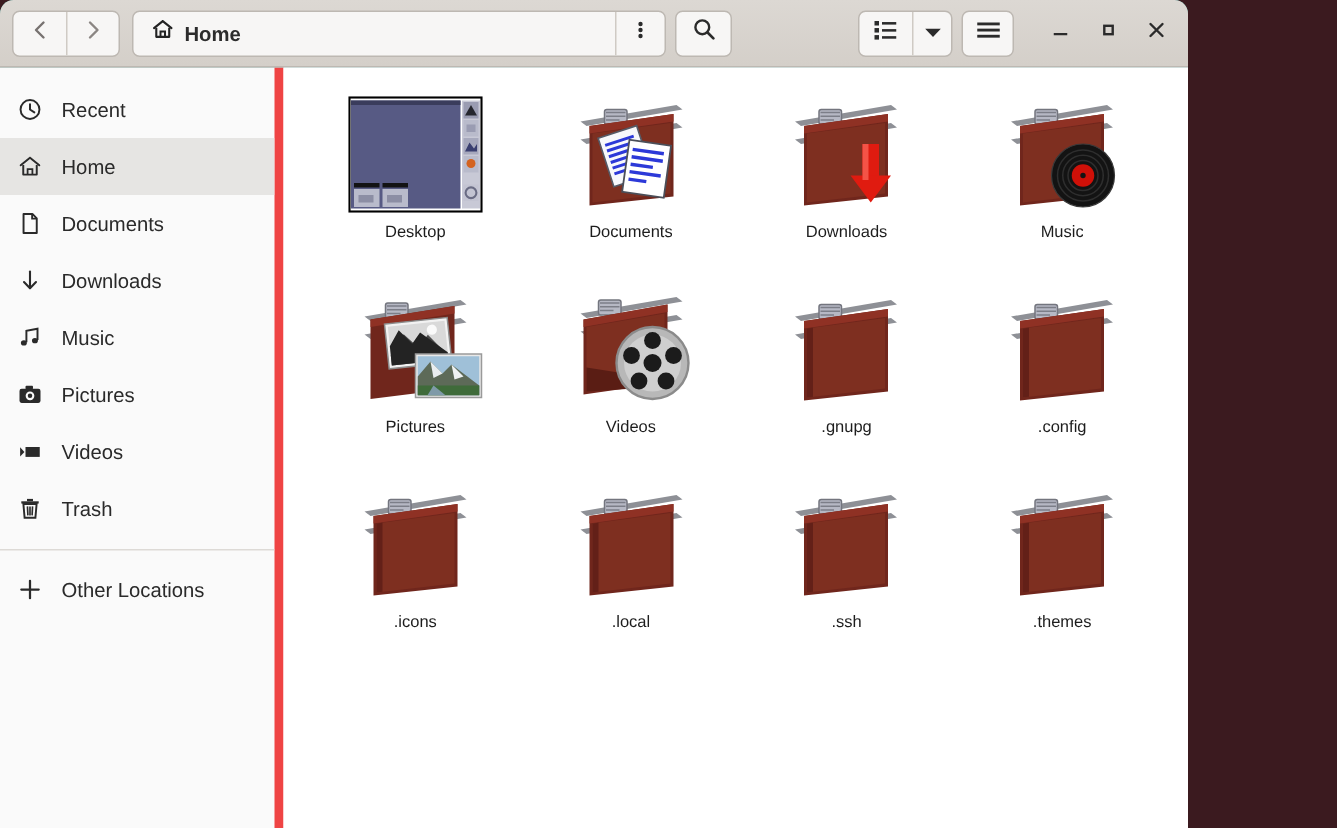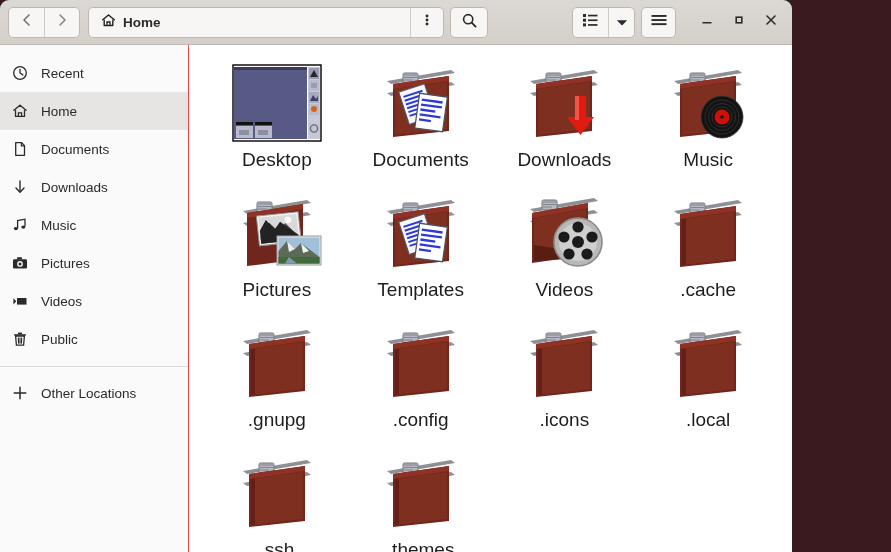--- a/index.html
+++ b/index.html
@@ -147,21 +147,21 @@
     display: flex;
     min-height: 0;
     background: #ffffff;
   }
 
   
   #sidebar {
     width: 189px;
     min-width: 189px;
     background: #fafafa;
-    border-right: 1px solid #ef4444;
+    border-right: 6px solid #ef4444;
     padding-top: 9px;
     overflow: hidden;
   }
 
   .side-item {
     height: 38px;
     display: flex;
     align-items: center;
     padding-left: 11px;
     gap: 13px;
@@ -207,21 +207,21 @@
   }
   .thumb {
     width: 96px;
     height: 88px;
     display: flex;
     align-items: center;
     justify-content: center;
     position: relative;
   }
   .flabel {
-    font-size: 19px;
+    font-size: 11px;
     color: #1d1d1d;
     text-align: center;
     margin-top: 2px;
     max-width: 150px;
     overflow: hidden;
     white-space: nowrap;
   }
 </style>
 </head>
 <body>
@@ -420,21 +420,21 @@
 
       <div class="side-item">
         <span class="side-icon">
           <svg width="16" height="16" viewBox="0 0 16 16">
             <rect x="2.2" y="3.2" width="11.6" height="1.5" fill="#2a2a2a"></rect>
             <path d="M3.6 5 L4.4 14.2 L11.6 14.2 L12.4 5 Z" fill="none" stroke="#2a2a2a" stroke-width="1.3"></path>
             <path d="M6.3 6.6 L6.6 12.6 M8 6.6 L8 12.6 M9.7 6.6 L9.4 12.6" stroke="#2a2a2a" stroke-width="1.1"></path>
             <rect x="6" y="1.6" width="4" height="1.5" fill="#2a2a2a"></rect>
           </svg>
         </span>
-        <span>Public</span>
+        <span>Trash</span>
       </div>
 
       <div class="side-sep"></div>
 
       <div class="side-item">
         <span class="side-icon">
           <svg width="16" height="16" viewBox="0 0 16 16">
             <path d="M8 2.2 L8 13.8 M2.2 8 L13.8 8" stroke="#2a2a2a" stroke-width="1.5" stroke-linecap="round"></path>
           </svg>
         </span>
@@ -574,42 +574,20 @@
               <path d="M72 54 L80 62 L74 64 Z" fill="#eef1f2"></path>
               <path d="M49.5 68 L90.5 68 L90.5 74.5 L49.5 74.5 Z" fill="#3f6b3a"></path>
               <path d="M60 68 L68 74.5 L56 74.5 Z" fill="#7f9aa8"></path>
             </svg>
           </div>
           <div class="flabel">Pictures</div>
         </div>
 
 
 
-        <div class="fileitem">
-          <div class="thumb">
-            <svg width="96" height="88" viewBox="0 0 96 88">
-              <path d="M14 22 L78 11 L82 14 L18 25 Z" fill="#8e9096"></path>
-              <path d="M14 34 L78 23 L82 26 L18 37 Z" fill="#8e9096"></path>
-              <rect x="30" y="14" width="15" height="10" rx="1.5" fill="#b6b8c4" stroke="#73757e" stroke-width="1"></rect>
-              <path d="M31 16 L44 16 M31 18.5 L44 18.5 M31 21 L40 21" stroke="#7c7e88" stroke-width="0.9"></path>
-              <path d="M20 25 L76 17 L76 72 L20 78 Z" fill="#70261c"></path>
-              <path d="M20 25 L76 17 L76 22 L20 30 Z" fill="#8f3124"></path>
-              <path d="M22 30 L74 23 L74 70 L22 76 Z" fill="#7e2f20"></path>
-              <g transform="rotate(-18 44 44)">
-                <rect x="30" y="28" width="27" height="34" fill="#f7f8fb" stroke="#565a66" stroke-width="1.1"></rect>
-                <path d="M33 34 L53 34 M33 38 L53 38 M33 42 L48 42 M33 46 L53 46 M33 50 L45 50 M33 54 L51 54" stroke="#2c39d8" stroke-width="2"></path>
-              </g>
-              <g transform="rotate(8 58 54)">
-                <rect x="44" y="36" width="28" height="35" fill="#ffffff" stroke="#4b4f59" stroke-width="1.2"></rect>
-                <path d="M47 42 L68 42 M47 47 L68 47 M47 52 L62 52 M47 57 L68 57 M47 62 L59 62" stroke="#2c39d8" stroke-width="2.3"></path>
-              </g>
-            </svg>
-          </div>
-          <div class="flabel">Templates</div>
-        </div>
 
         <div class="fileitem">
           <div class="thumb">
             <svg width="96" height="88" viewBox="0 0 96 88">
               <path d="M14 20 L78 9 L82 12 L18 23 Z" fill="#8e9096"></path>
               <path d="M14 32 L78 21 L82 24 L18 35 Z" fill="#8e9096"></path>
               <rect x="26" y="11" width="15" height="10" rx="1.5" fill="#b6b8c4" stroke="#73757e" stroke-width="1"></rect>
               <path d="M27 13 L40 13 M27 15.5 L40 15.5 M27 18 L36 18" stroke="#7c7e88" stroke-width="0.9"></path>
               <path d="M16 24 L72 14 L72 66 L16 74 Z" fill="#70261c"></path>
               <path d="M16 24 L72 14 L72 19 L16 29 Z" fill="#8f3124"></path>
@@ -623,128 +601,113 @@
               <circle cx="62" cy="38" r="5.6" fill="#1b1b1b"></circle>
               <circle cx="76" cy="48" r="5.6" fill="#1b1b1b"></circle>
               <circle cx="71" cy="65" r="5.6" fill="#1b1b1b"></circle>
               <circle cx="53" cy="65" r="5.6" fill="#1b1b1b"></circle>
               <circle cx="48" cy="48" r="5.6" fill="#1b1b1b"></circle>
             </svg>
           </div>
           <div class="flabel">Videos</div>
         </div>
 
+
         <div class="fileitem">
           <div class="thumb">
             <svg width="96" height="88" viewBox="0 0 96 88">
               <path d="M14 22 L78 11 L82 14 L18 25 Z" fill="#8e9096"></path>
               <path d="M14 34 L78 23 L82 26 L18 37 Z" fill="#8e9096"></path>
               <rect x="30" y="14" width="15" height="10" rx="1.5" fill="#b6b8c4" stroke="#73757e" stroke-width="1"></rect>
               <path d="M31 16 L44 16 M31 18.5 L44 18.5 M31 21 L40 21" stroke="#7c7e88" stroke-width="0.9"></path>
               <path d="M20 25 L76 17 L76 72 L20 78 Z" fill="#70261c"></path>
               <path d="M20 25 L76 17 L76 22 L20 30 Z" fill="#8f3124"></path>
               <path d="M22 30 L74 23 L74 70 L22 76 Z" fill="#7e2f20"></path>
               <path d="M22 30 L26 29.5 L26 75.5 L22 76 Z" fill="#632018"></path>
             </svg>
           </div>
-          <div class="flabel">.cache</div>
+          <div class="flabel">.gnupg</div>
         </div>
 
         <div class="fileitem">
           <div class="thumb">
             <svg width="96" height="88" viewBox="0 0 96 88">
               <path d="M14 22 L78 11 L82 14 L18 25 Z" fill="#8e9096"></path>
               <path d="M14 34 L78 23 L82 26 L18 37 Z" fill="#8e9096"></path>
               <rect x="30" y="14" width="15" height="10" rx="1.5" fill="#b6b8c4" stroke="#73757e" stroke-width="1"></rect>
               <path d="M31 16 L44 16 M31 18.5 L44 18.5 M31 21 L40 21" stroke="#7c7e88" stroke-width="0.9"></path>
               <path d="M20 25 L76 17 L76 72 L20 78 Z" fill="#70261c"></path>
               <path d="M20 25 L76 17 L76 22 L20 30 Z" fill="#8f3124"></path>
               <path d="M22 30 L74 23 L74 70 L22 76 Z" fill="#7e2f20"></path>
               <path d="M22 30 L26 29.5 L26 75.5 L22 76 Z" fill="#632018"></path>
             </svg>
           </div>
-          <div class="flabel">.gnupg</div>
+          <div class="flabel">.config</div>
         </div>
 
         <div class="fileitem">
           <div class="thumb">
             <svg width="96" height="88" viewBox="0 0 96 88">
               <path d="M14 22 L78 11 L82 14 L18 25 Z" fill="#8e9096"></path>
               <path d="M14 34 L78 23 L82 26 L18 37 Z" fill="#8e9096"></path>
               <rect x="30" y="14" width="15" height="10" rx="1.5" fill="#b6b8c4" stroke="#73757e" stroke-width="1"></rect>
               <path d="M31 16 L44 16 M31 18.5 L44 18.5 M31 21 L40 21" stroke="#7c7e88" stroke-width="0.9"></path>
               <path d="M20 25 L76 17 L76 72 L20 78 Z" fill="#70261c"></path>
               <path d="M20 25 L76 17 L76 22 L20 30 Z" fill="#8f3124"></path>
               <path d="M22 30 L74 23 L74 70 L22 76 Z" fill="#7e2f20"></path>
               <path d="M22 30 L26 29.5 L26 75.5 L22 76 Z" fill="#632018"></path>
             </svg>
           </div>
-          <div class="flabel">.config</div>
+          <div class="flabel">.icons</div>
         </div>
 
         <div class="fileitem">
           <div class="thumb">
             <svg width="96" height="88" viewBox="0 0 96 88">
               <path d="M14 22 L78 11 L82 14 L18 25 Z" fill="#8e9096"></path>
               <path d="M14 34 L78 23 L82 26 L18 37 Z" fill="#8e9096"></path>
               <rect x="30" y="14" width="15" height="10" rx="1.5" fill="#b6b8c4" stroke="#73757e" stroke-width="1"></rect>
               <path d="M31 16 L44 16 M31 18.5 L44 18.5 M31 21 L40 21" stroke="#7c7e88" stroke-width="0.9"></path>
               <path d="M20 25 L76 17 L76 72 L20 78 Z" fill="#70261c"></path>
               <path d="M20 25 L76 17 L76 22 L20 30 Z" fill="#8f3124"></path>
               <path d="M22 30 L74 23 L74 70 L22 76 Z" fill="#7e2f20"></path>
               <path d="M22 30 L26 29.5 L26 75.5 L22 76 Z" fill="#632018"></path>
             </svg>
           </div>
-          <div class="flabel">.icons</div>
+          <div class="flabel">.local</div>
         </div>
 
         <div class="fileitem">
           <div class="thumb">
             <svg width="96" height="88" viewBox="0 0 96 88">
               <path d="M14 22 L78 11 L82 14 L18 25 Z" fill="#8e9096"></path>
               <path d="M14 34 L78 23 L82 26 L18 37 Z" fill="#8e9096"></path>
               <rect x="30" y="14" width="15" height="10" rx="1.5" fill="#b6b8c4" stroke="#73757e" stroke-width="1"></rect>
               <path d="M31 16 L44 16 M31 18.5 L44 18.5 M31 21 L40 21" stroke="#7c7e88" stroke-width="0.9"></path>
               <path d="M20 25 L76 17 L76 72 L20 78 Z" fill="#70261c"></path>
               <path d="M20 25 L76 17 L76 22 L20 30 Z" fill="#8f3124"></path>
               <path d="M22 30 L74 23 L74 70 L22 76 Z" fill="#7e2f20"></path>
               <path d="M22 30 L26 29.5 L26 75.5 L22 76 Z" fill="#632018"></path>
             </svg>
           </div>
-          <div class="flabel">.local</div>
+          <div class="flabel">.ssh</div>
         </div>
 
         <div class="fileitem">
           <div class="thumb">
             <svg width="96" height="88" viewBox="0 0 96 88">
               <path d="M14 22 L78 11 L82 14 L18 25 Z" fill="#8e9096"></path>
               <path d="M14 34 L78 23 L82 26 L18 37 Z" fill="#8e9096"></path>
               <rect x="30" y="14" width="15" height="10" rx="1.5" fill="#b6b8c4" stroke="#73757e" stroke-width="1"></rect>
               <path d="M31 16 L44 16 M31 18.5 L44 18.5 M31 21 L40 21" stroke="#7c7e88" stroke-width="0.9"></path>
               <path d="M20 25 L76 17 L76 72 L20 78 Z" fill="#70261c"></path>
               <path d="M20 25 L76 17 L76 22 L20 30 Z" fill="#8f3124"></path>
               <path d="M22 30 L74 23 L74 70 L22 76 Z" fill="#7e2f20"></path>
               <path d="M22 30 L26 29.5 L26 75.5 L22 76 Z" fill="#632018"></path>
             </svg>
           </div>
-          <div class="flabel">.ssh</div>
-        </div>
-
-        <div class="fileitem">
-          <div class="thumb">
-            <svg width="96" height="88" viewBox="0 0 96 88">
-              <path d="M14 22 L78 11 L82 14 L18 25 Z" fill="#8e9096"></path>
-              <path d="M14 34 L78 23 L82 26 L18 37 Z" fill="#8e9096"></path>
-              <rect x="30" y="14" width="15" height="10" rx="1.5" fill="#b6b8c4" stroke="#73757e" stroke-width="1"></rect>
-              <path d="M31 16 L44 16 M31 18.5 L44 18.5 M31 21 L40 21" stroke="#7c7e88" stroke-width="0.9"></path>
-              <path d="M20 25 L76 17 L76 72 L20 78 Z" fill="#70261c"></path>
-              <path d="M20 25 L76 17 L76 22 L20 30 Z" fill="#8f3124"></path>
-              <path d="M22 30 L74 23 L74 70 L22 76 Z" fill="#7e2f20"></path>
-              <path d="M22 30 L26 29.5 L26 75.5 L22 76 Z" fill="#632018"></path>
-            </svg>
-          </div>
           <div class="flabel">.themes</div>
         </div>
 
       </div>
     </div>
   </div>
 </div>
 
 </body></html>

